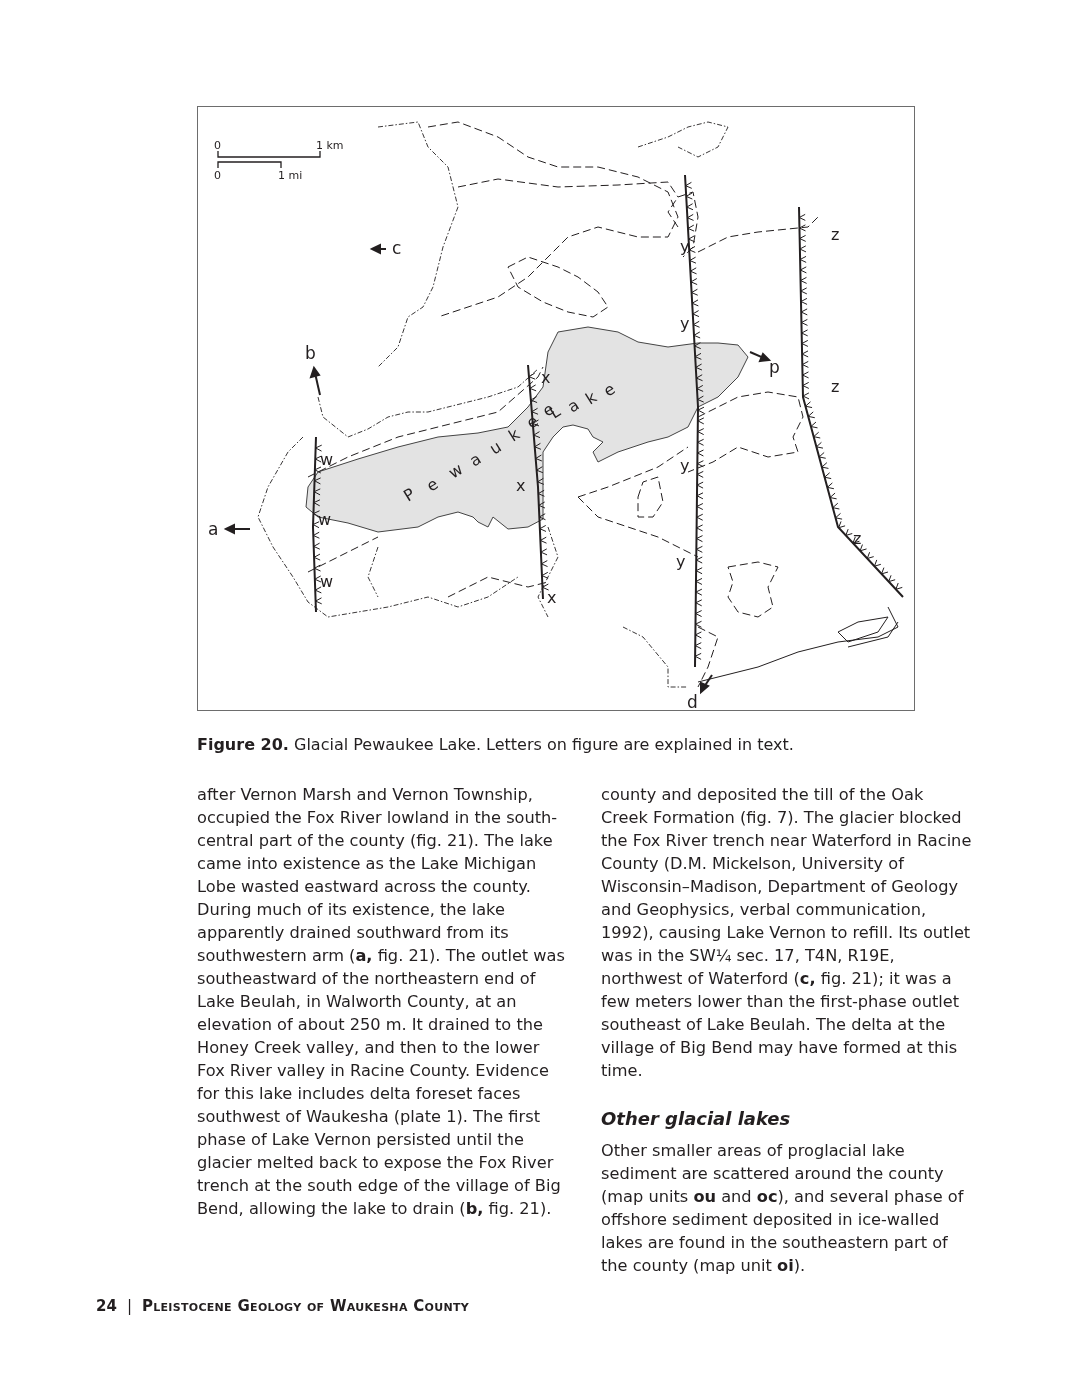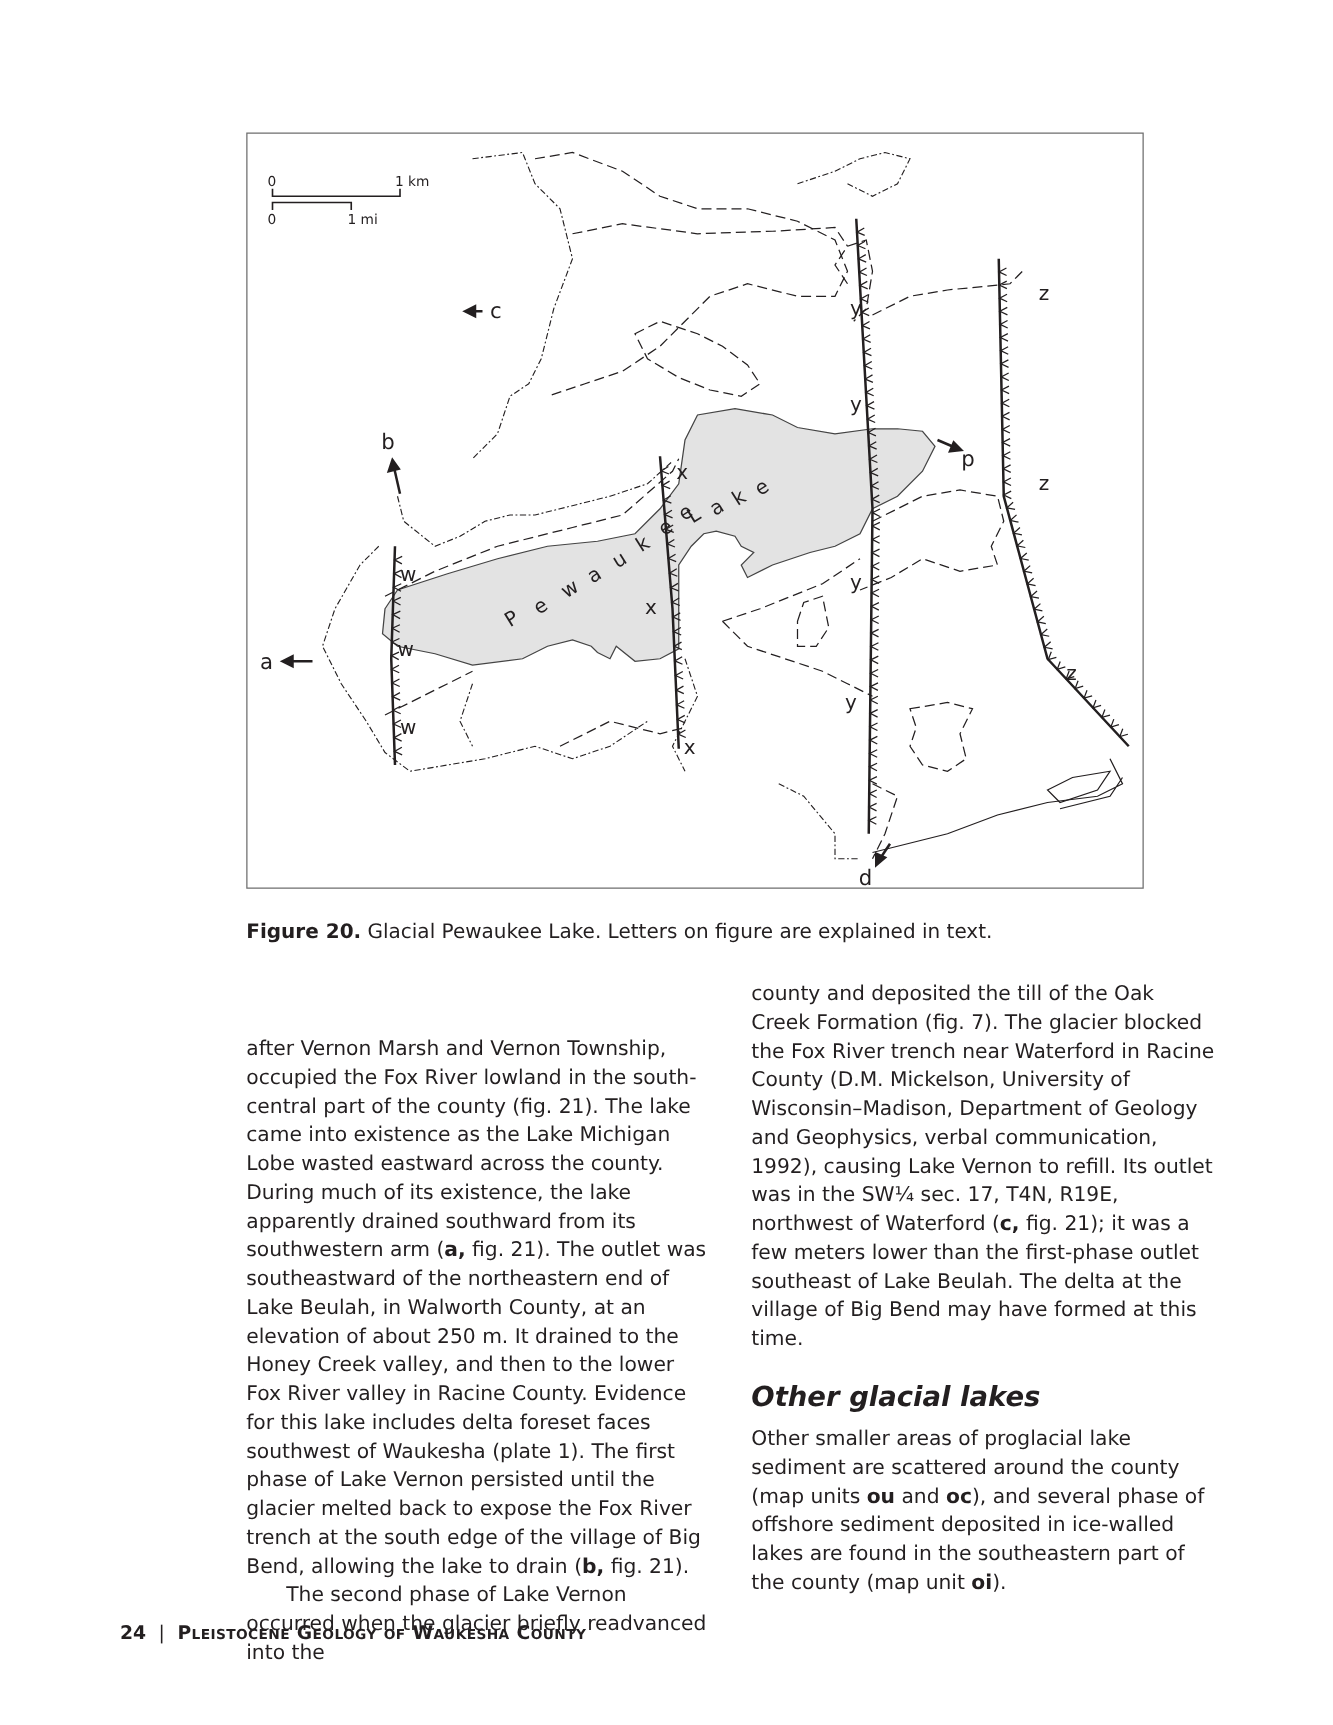--- a/index.html
+++ b/index.html
@@ -6,24 +6,24 @@
   body { width: 1066px; height: 1380px; position: relative; overflow: hidden;
          font-family: "DejaVu Sans", "Liberation Sans", sans-serif; color: #231f20; }
   .figure-frame { position: absolute; left: 197px; top: 106px; width: 718px; height: 605px;
                   border: 1.5px solid #6d6d6d; box-sizing: border-box; background: #fff; }
   .figure-frame svg { position: absolute; left: 0; top: 0; }
   .map-text { font-family: "DejaVu Sans", sans-serif; fill: #231f20; }
   .caption { position: absolute; left: 197px; top: 735px; font-size: 16px; }
   .caption b { font-weight: bold; }
   .col { position: absolute; top: 783px; width: 372px; font-size: 16.2px; line-height: 23px; }
   .col p { margin: 0; }
-  .col-left { left: 197px; margin-top: 44px; }
+  .col-left { left: 197px; }
   .col-right { left: 601px; }
   .indent { text-indent: 32px; }
-  .section-heading { font-weight: bold; font-style: italic; font-size: 22px; margin: 23px 0 6px 0 !important; line-height: 28px; }
+  .section-heading { font-weight: bold; font-style: italic; font-size: 18px; margin: 23px 0 6px 0 !important; line-height: 28px; }
   .footer { position: absolute; left: 96px; top: 1297px; font-size: 15px; font-weight: bold; }
   .footer .pg { margin-right: 10px; }
   .footer .sep { margin-right: 10px; font-weight: normal; }
   .sc { font-variant: small-caps; letter-spacing: 0.3px; }
 </style>
 </head>
 <body>
 
 <div class="figure-frame">
   <svg id="map" width="718" height="605" viewBox="0 0 718 605">
@@ -242,21 +242,20 @@
       </g>
   </svg>
 </div>
 
 <div class="caption">
   <b>Figure 20.</b><span> Glacial Pewaukee Lake. Letters on figure are explained in text.</span>
 </div>
 
 <div class="col col-left">
   <p><span>after Vernon Marsh and Vernon Township, occupied the Fox River lowland in the south-central part of the county (fig. 21). The lake came into existence as the Lake Michigan Lobe wasted eastward across the county. During much of its existence, the lake apparently drained southward from its southwestern arm (</span><b>a,</b><span> fig. 21). The outlet was southeastward of the northeastern end of Lake Beulah, in Walworth County, at an elevation of about 250 m. It drained to the Honey Creek valley, and then to the lower Fox River valley in Racine County. Evidence for this lake includes delta foreset faces southwest of Waukesha (plate 1). The first phase of Lake Vernon persisted until the glacier melted back to expose the Fox River trench at the south edge of the village of Big Bend, allowing the lake to drain (</span><b>b,</b><span> fig. 21).</span></p>
-  <p class="indent">The second phase of Lake Vernon occurred when the glacier briefly readvanced into the</p>
 </div>
 
 <div class="col col-right">
   <p><span>county and deposited the till of the Oak Creek Formation (fig. 7). The glacier blocked the Fox River trench near Waterford in Racine County (D.M. Mickelson, University of Wisconsin–Madison, Department of Geology and Geophysics, verbal communication, 1992), causing Lake Vernon to refill. Its outlet was in the SW¼ sec. 17, T4N, R19E, northwest of Waterford (</span><b>c,</b><span> fig. 21); it was a few meters lower than the first-phase outlet southeast of Lake Beulah. The delta at the village of Big Bend may have formed at this time.</span></p>
   <p class="section-heading">Other glacial lakes</p>
   <p><span>Other smaller areas of proglacial lake sediment are scattered around the county (map units </span><b>ou</b><span> and </span><b>oc</b><span>), and several phase of offshore sediment deposited in ice-walled lakes are found in the southeastern part of the county (map unit </span><b>oi</b><span>).</span></p>
 </div>
 
 <div class="footer">
   <span class="pg">24</span><span class="sep">|</span><span class="sc">Pleistocene Geology of Waukesha County</span>

